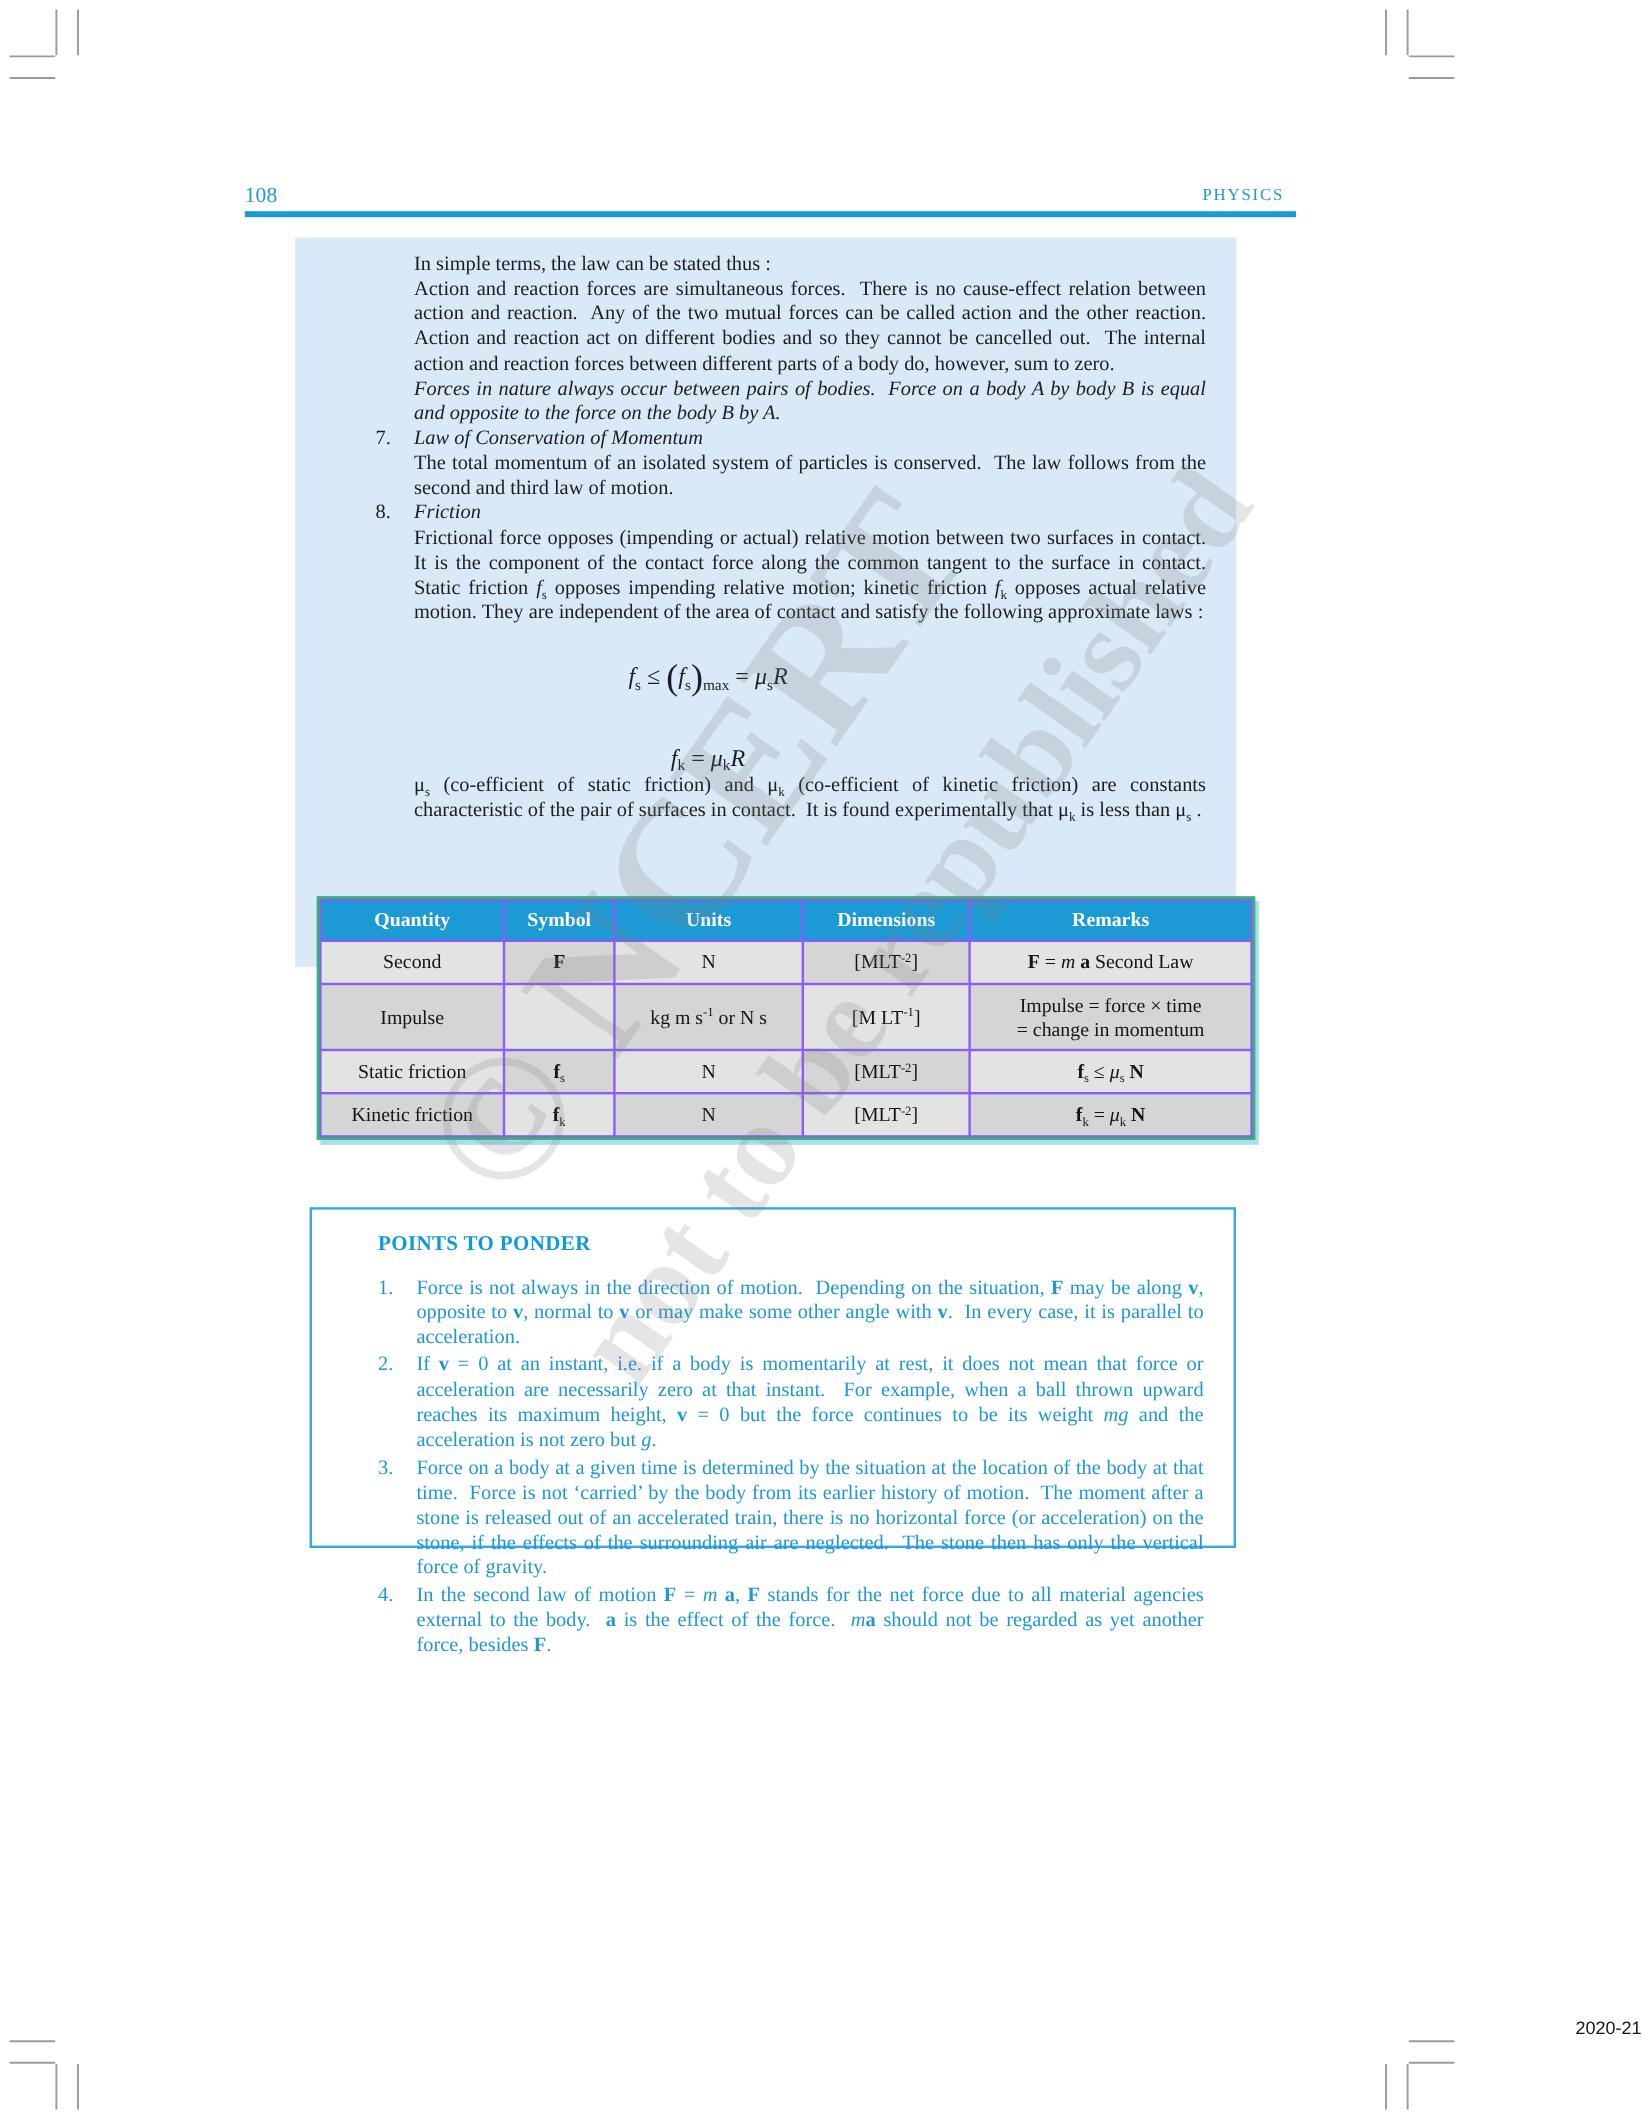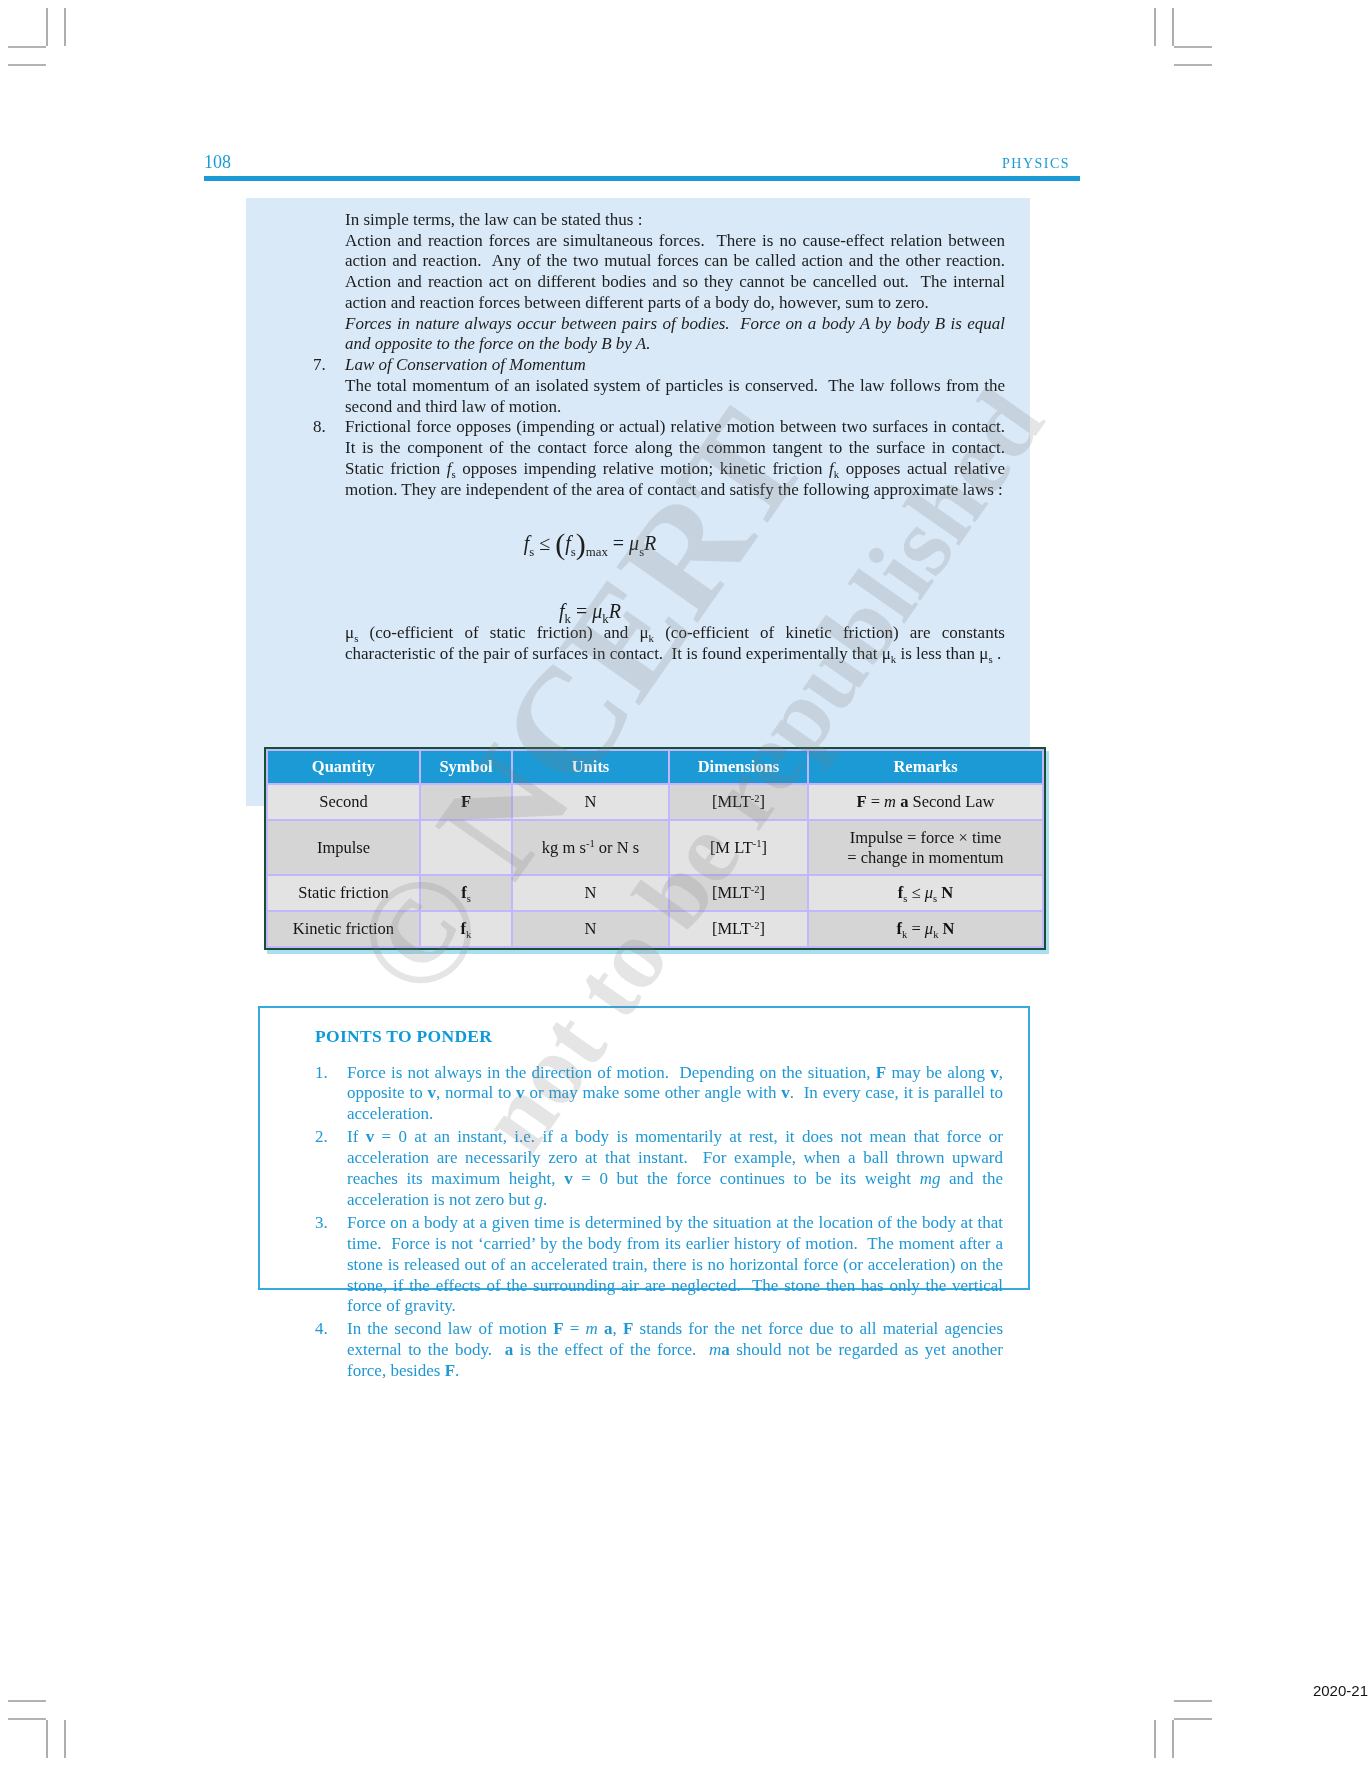--- a/index.html
+++ b/index.html
@@ -39,21 +39,21 @@
   .law-content{flex:1;}
   .law-title{font-style:italic;}
   .equation{text-align:center;padding-right:170px;font-size:20px;}
   .eq1{margin-top:26px;}
   .eq2{margin-top:36px;}
   .mu{margin-top:28px;}
 
   
   .tablewrap{position:absolute;left:264px;top:747px;}
   table.sumtab{table-layout:fixed;width:778px;border-collapse:separate;border-spacing:2px;
-        background:#c4b5fd;border:2px solid #14532d;box-shadow:3px 4px 0 #a9ddf2;}
+        background:#8b5cf6;border:2px solid #22c55e;box-shadow:3px 4px 0 #a9ddf2;}
   table.sumtab th{background:#1b9ad6;color:#fff;font-weight:bold;font-size:16.5px;padding:6px 4px;}
   table.sumtab td{font-size:16.5px;text-align:center;padding:7px 6px;color:#141414;line-height:1.2;}
   td.dark{background:#d5d5d5;}
   td.light{background:#e3e3e3;}
 
   
   .ptp{position:absolute;left:258px;top:1006px;width:772px;height:284px;border:2px solid #35aade;
        box-sizing:border-box;padding:18px 25px 0 55px;color:#1e97d4;font-size:17px;line-height:1.23;}
   .ptp-title{font-weight:bold;font-size:17.5px;letter-spacing:0.3px;color:#0d9ad8;margin-bottom:15px;}
   .ptp-item{display:flex;margin-bottom:2px;}
@@ -110,20 +110,21 @@
         <div class="law-item">
           <div class="law-num">7.</div>
           <div class="law-content">
             <div class="law-title">Law of Conservation of Momentum</div>
             <div class="jt"><span>The total momentum of an isolated system of particles is conserved.  The law follows from the second and third law of motion.</span></div>
           </div>
         </div>
         <div class="law-item">
           <div class="law-num">8.</div>
           <div class="law-content">
+            <div class="law-title">Friction</div>
             <div class="jt"><span>Frictional force opposes (impending or actual) relative motion between two surfaces in contact.  It is the component of the contact force along the common tangent to the surface in contact.  Static friction </span><span class="i">f</span><span class="sb">s</span><span> opposes impending relative motion; kinetic friction </span><span class="i">f</span><span class="sb">k</span><span> opposes actual relative motion. They are independent of the area of contact and satisfy the following approximate laws :</span></div>
           </div>
         </div>
       </div>
     <div class="equation eq1"><span class="i">f</span><span class="sb">s</span><span> ≤ </span><span class="big">(</span><span class="i">f</span><span class="sb">s</span><span class="big">)</span><span class="sb">max</span><span> = </span><span class="i">μ</span><span class="sb">s</span><span class="i">R</span></div>
     <div class="equation eq2"><span class="i">f</span><span class="sb">k</span><span> = </span><span class="i">μ</span><span class="sb">k</span><span class="i">R</span></div>
     <p class="jt mu"><span>μ</span><span class="sb">s</span><span> (co-efficient of static friction) and μ</span><span class="sb">k</span><span> (co-efficient of kinetic friction) are constants characteristic of the pair of surfaces in contact.  It is found experimentally that μ</span><span class="sb">k</span><span> is less than μ</span><span class="sb">s</span><span> .</span></p>
   </section>
 
   <div class="tablewrap">

